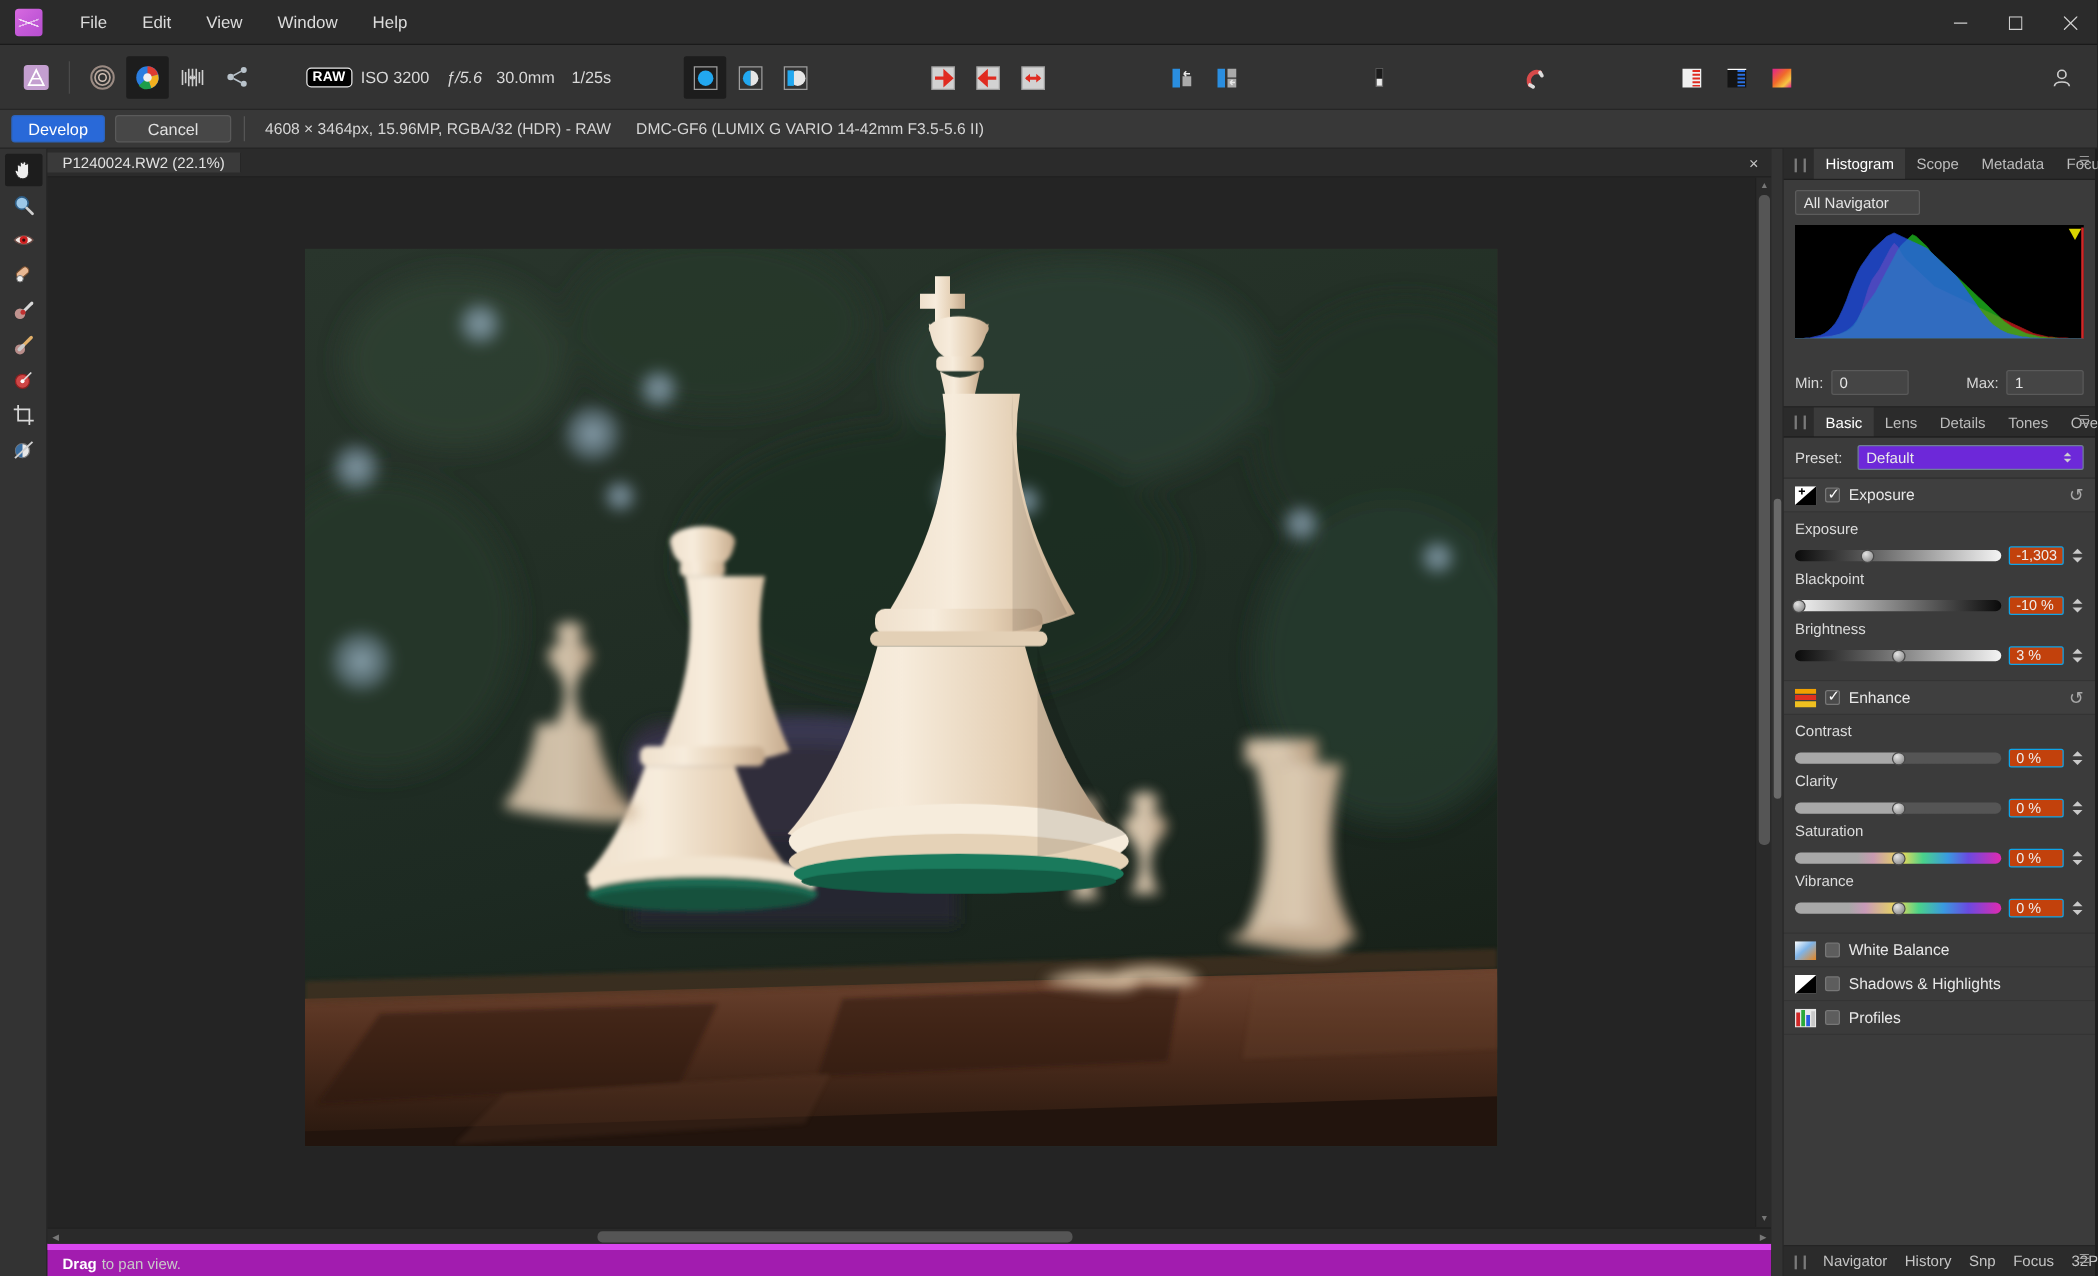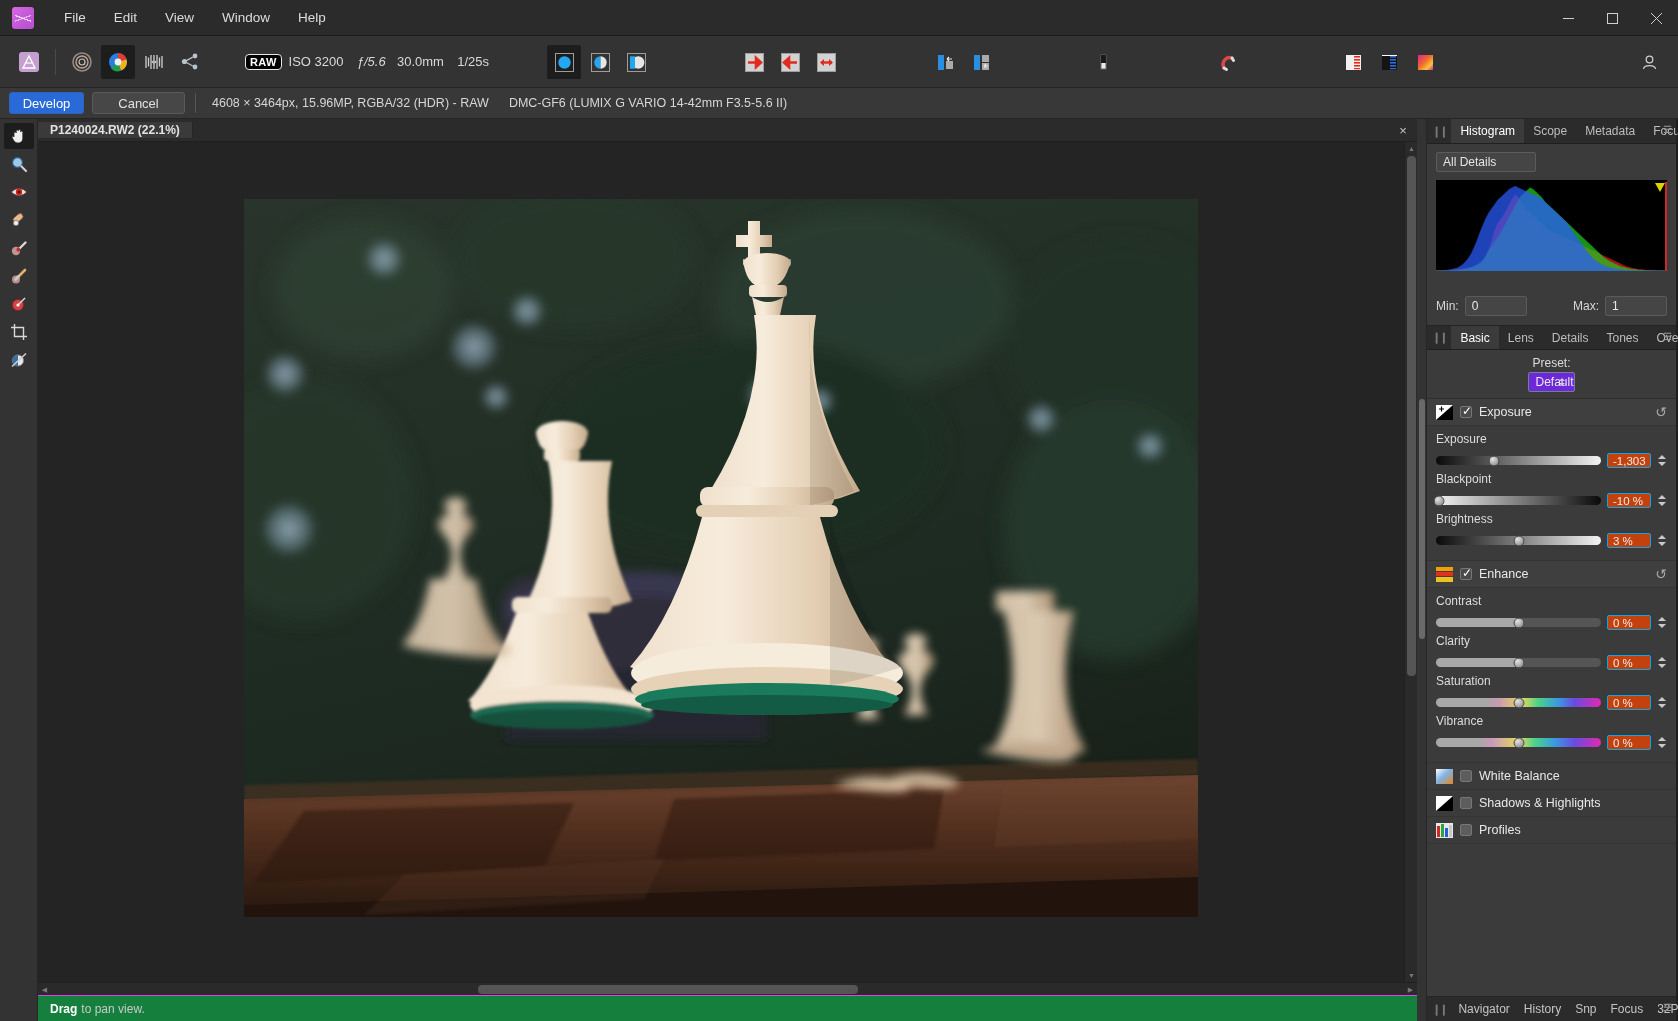--- a/index.html
+++ b/index.html
@@ -93,21 +93,21 @@
   .tool.active { background: #1d1d1d; }
 
   
   .canvas-region { flex: 1 1 auto; display: flex; flex-direction: column; min-width: 0; }
   .doc-tabbar {
     height: 23px; flex: 0 0 23px; background: #2b2b2b; display: flex; align-items: center;
     border-bottom: 1px solid #1f1f1f; position: relative;
   }
   .doc-tab {
     height: 16px; display:flex; align-items:center; padding: 0 12px; font-size: 12px;
-    background: #3a3a3a; color: #e2e2e2; border-right: 1px solid #262626; font-weight: bold;
+    background: #3a3a3a; color: #e2e2e2; border-right: 1px solid #262626;
   }
   .doc-close {
     position:absolute; right: 6px; top: 3px; width: 16px; height: 16px;
     display:flex; align-items:center; justify-content:center; font-size: 13px; color:#c5c5c5;
   }
   .canvas-wrap { flex: 1 1 auto; position: relative; display: flex; min-height: 0; }
   .canvas-area {
     flex: 1 1 auto; background: #242424; position: relative; overflow: hidden;
     display: flex; align-items: center; justify-content: center;
   }
@@ -138,22 +138,22 @@
     background:#555; border-radius:4px;
   }
   .hscroll .arrow-l, .hscroll .arrow-r {
     position:absolute; top:0; width:13px; height:13px; display:flex; align-items:center;
     justify-content:center; color:#777; font-size:7px;
   }
   .hscroll .arrow-l { left:0; } .hscroll .arrow-r { right:0; }
 
   
   .statusbar {
-    height: 26px; flex: 0 0 26px; background: #15803d; display: flex; align-items: center;
-    padding-left: 12px; font-size: 12px; color: #c9c9c9; border-top: 1px solid #d946ef;
+    height: 26px; flex: 0 0 26px; background: #a21caf; display: flex; align-items: center;
+    padding-left: 12px; font-size: 12px; color: #c9c9c9; border-top: 5px solid #d946ef;
   }
   .statusbar b { color: #ffffff; font-weight: bold; margin-right: 4px; }
 
   
   .rightcol { width: 250px; flex: 0 0 250px; background: #333333; display: flex; flex-direction: column;
     border-left: 1px solid #262626; }
   .panel-tabs {
     height: 25px; flex: 0 0 25px; background: #2b2b2b; display: flex; align-items: stretch;
     border-bottom: 1px solid #1f1f1f; position: relative;
   }
@@ -185,23 +185,22 @@
     height: 20px; background: #454545; border: 1px solid #5a5a5a; border-radius: 2px;
     font-size: 12px; color: #e8e8e8; padding: 0 6px; display:flex; align-items:center;
   }
 
   
   .develop-tabs {
     height: 25px; flex: 0 0 25px; background: #2b2b2b; display: flex; align-items: stretch;
     border-top: 1px solid #242424; border-bottom: 1px solid #1f1f1f; position: relative;
   }
   .preset-row {
-    background: #3b3b3b; padding: 6px 9px; display: flex; align-items: center; gap: 2px;
+    background: #3b3b3b; padding: 6px 9px; display: flex; align-items: center; gap: 12px;
     border-bottom: 1px solid #2e2e2e;
-    flex-direction: column;
   }
   .preset-row .lbl { font-size: 12px; color: #dcdcdc; }
   .preset-combo {
     flex: 1 1 auto; height: 20px; background: #6d28d9; border: 1px solid #6f7f95; border-radius: 2px;
     display: flex; align-items: center; padding-left: 6px; font-size: 12px; color: #eaeaea;
     position: relative;
   }
   .preset-combo .caret2 {
     position:absolute; right:5px; top:0; bottom:0; width:14px; display:flex; flex-direction:column;
     align-items:center; justify-content:center; gap:2px;
@@ -751,21 +750,21 @@
           <div class="grip-dots">❙❙</div>
           <div class="ptab active">Histogram</div>
           <div class="ptab">Scope</div>
           <div class="ptab">Metadata</div>
           <div class="ptab">Focus</div>
           <div class="ptab-menu">☰</div>
         </div>
 
         <div class="panel-body">
           <div class="sel-wrap">
-            <div class="sel">All Details</div>
+            <div class="sel">All Navigator</div>
             <div class="caret"></div>
           </div>
 
           <div class="histogram">
             <svg id="hist-svg" width="232" height="91" viewBox="0 0 232 91" preserveAspectRatio="none" style="display:block">
                 <path d="M0,91 L0.00,91.00 L2.94,91.00 L5.87,91.00 L8.81,91.00 L11.75,91.00 L14.68,90.31 L17.62,90.31 L20.56,89.61 L23.49,89.61 L26.43,88.92 L29.37,88.92 L32.30,88.23 L35.24,87.53 L38.18,86.84 L41.11,85.45 L44.05,84.06 L46.99,81.29 L49.92,77.13 L52.86,70.19 L55.80,60.48 L58.73,50.77 L61.67,43.83 L64.61,39.67 L67.54,35.50 L70.48,29.96 L73.42,24.41 L76.35,18.86 L79.29,14.69 L82.23,17.47 L85.16,23.02 L88.10,27.18 L91.04,29.96 L93.97,32.73 L96.91,35.50 L99.85,38.28 L102.78,41.05 L105.72,43.83 L108.66,46.60 L111.59,49.38 L114.53,50.77 L117.47,52.15 L120.41,53.54 L123.34,54.93 L126.28,56.32 L129.22,57.70 L132.15,59.09 L135.09,60.48 L138.03,61.87 L140.96,63.25 L143.90,64.64 L146.84,66.03 L149.77,67.41 L152.71,68.80 L155.65,70.19 L158.58,71.58 L161.52,72.96 L164.46,74.35 L167.39,75.74 L170.33,77.13 L173.27,78.51 L176.20,79.90 L179.14,81.29 L182.08,82.68 L185.01,84.06 L187.95,85.45 L190.89,86.84 L193.82,87.53 L196.76,88.23 L199.70,88.92 L202.63,89.61 L205.57,89.61 L208.51,90.31 L211.44,90.31 L214.38,90.31 L217.32,90.31 L220.25,91.00 L223.19,91.00 L226.13,91.00 L229.06,91.00 L232.00,91.00 L232,91 Z" fill="#e02020" opacity="0.72" stroke="#e02020" stroke-width="0.6"></path>
                 <path d="M0,91 L0.00,91.00 L2.94,91.00 L5.87,91.00 L8.81,91.00 L11.75,91.00 L14.68,91.00 L17.62,90.31 L20.56,90.31 L23.49,89.61 L26.43,89.61 L29.37,88.92 L32.30,88.23 L35.24,87.53 L38.18,86.14 L41.11,84.76 L44.05,82.68 L46.99,79.90 L49.92,75.74 L52.86,70.19 L55.80,66.03 L58.73,61.87 L61.67,57.70 L64.61,53.54 L67.54,47.99 L70.48,42.44 L73.42,36.89 L76.35,31.34 L79.29,25.79 L82.23,20.24 L85.16,16.08 L88.10,13.31 L91.04,10.53 L93.97,7.76 L96.91,9.14 L99.85,11.92 L102.78,14.69 L105.72,17.47 L108.66,21.63 L111.59,24.41 L114.53,27.18 L117.47,29.96 L120.41,32.73 L123.34,35.50 L126.28,38.28 L129.22,41.05 L132.15,43.83 L135.09,46.60 L138.03,49.38 L140.96,52.15 L143.90,54.93 L146.84,57.70 L149.77,60.48 L152.71,63.25 L155.65,66.03 L158.58,68.80 L161.52,71.58 L164.46,74.35 L167.39,77.13 L170.33,79.21 L173.27,81.29 L176.20,82.68 L179.14,84.06 L182.08,85.45 L185.01,86.84 L187.95,87.53 L190.89,88.23 L193.82,88.92 L196.76,89.61 L199.70,89.61 L202.63,90.31 L205.57,90.31 L208.51,90.31 L211.44,91.00 L214.38,91.00 L217.32,91.00 L220.25,91.00 L223.19,91.00 L226.13,91.00 L229.06,91.00 L232.00,91.00 L232,91 Z" fill="#22c922" opacity="0.72" stroke="#22c922" stroke-width="0.6"></path>
                 <path d="M0,91 L0.00,91.00 L2.94,91.00 L5.87,91.00 L8.81,90.31 L11.75,90.31 L14.68,89.61 L17.62,88.92 L20.56,88.23 L23.49,86.84 L26.43,84.76 L29.37,81.98 L32.30,78.51 L35.24,73.66 L38.18,67.41 L41.11,60.48 L44.05,52.15 L46.99,45.22 L49.92,38.28 L52.86,32.73 L55.80,28.57 L58.73,24.41 L61.67,20.24 L64.61,17.47 L67.54,14.69 L70.48,11.92 L73.42,9.14 L76.35,7.76 L79.29,6.37 L82.23,7.76 L85.16,9.14 L88.10,10.53 L91.04,11.92 L93.97,13.31 L96.91,14.69 L99.85,16.08 L102.78,17.47 L105.72,18.86 L108.66,21.63 L111.59,24.41 L114.53,27.18 L117.47,29.96 L120.41,32.73 L123.34,35.50 L126.28,38.28 L129.22,41.05 L132.15,45.22 L135.09,49.38 L138.03,53.54 L140.96,57.70 L143.90,61.87 L146.84,66.03 L149.77,70.19 L152.71,73.66 L155.65,77.13 L158.58,79.90 L161.52,81.98 L164.46,84.06 L167.39,85.45 L170.33,86.84 L173.27,87.53 L176.20,88.23 L179.14,88.92 L182.08,89.61 L185.01,89.61 L187.95,90.31 L190.89,90.31 L193.82,90.31 L196.76,91.00 L199.70,91.00 L202.63,91.00 L205.57,91.00 L208.51,91.00 L211.44,91.00 L214.38,91.00 L217.32,91.00 L220.25,91.00 L223.19,91.00 L226.13,91.00 L229.06,91.00 L232.00,91.00 L232,91 Z" fill="#2a5cff" opacity="0.72" stroke="#2a5cff" stroke-width="0.6"></path>
                 <rect x="229" y="2" width="3" height="89" fill="#d02828"></rect>
               </svg>

